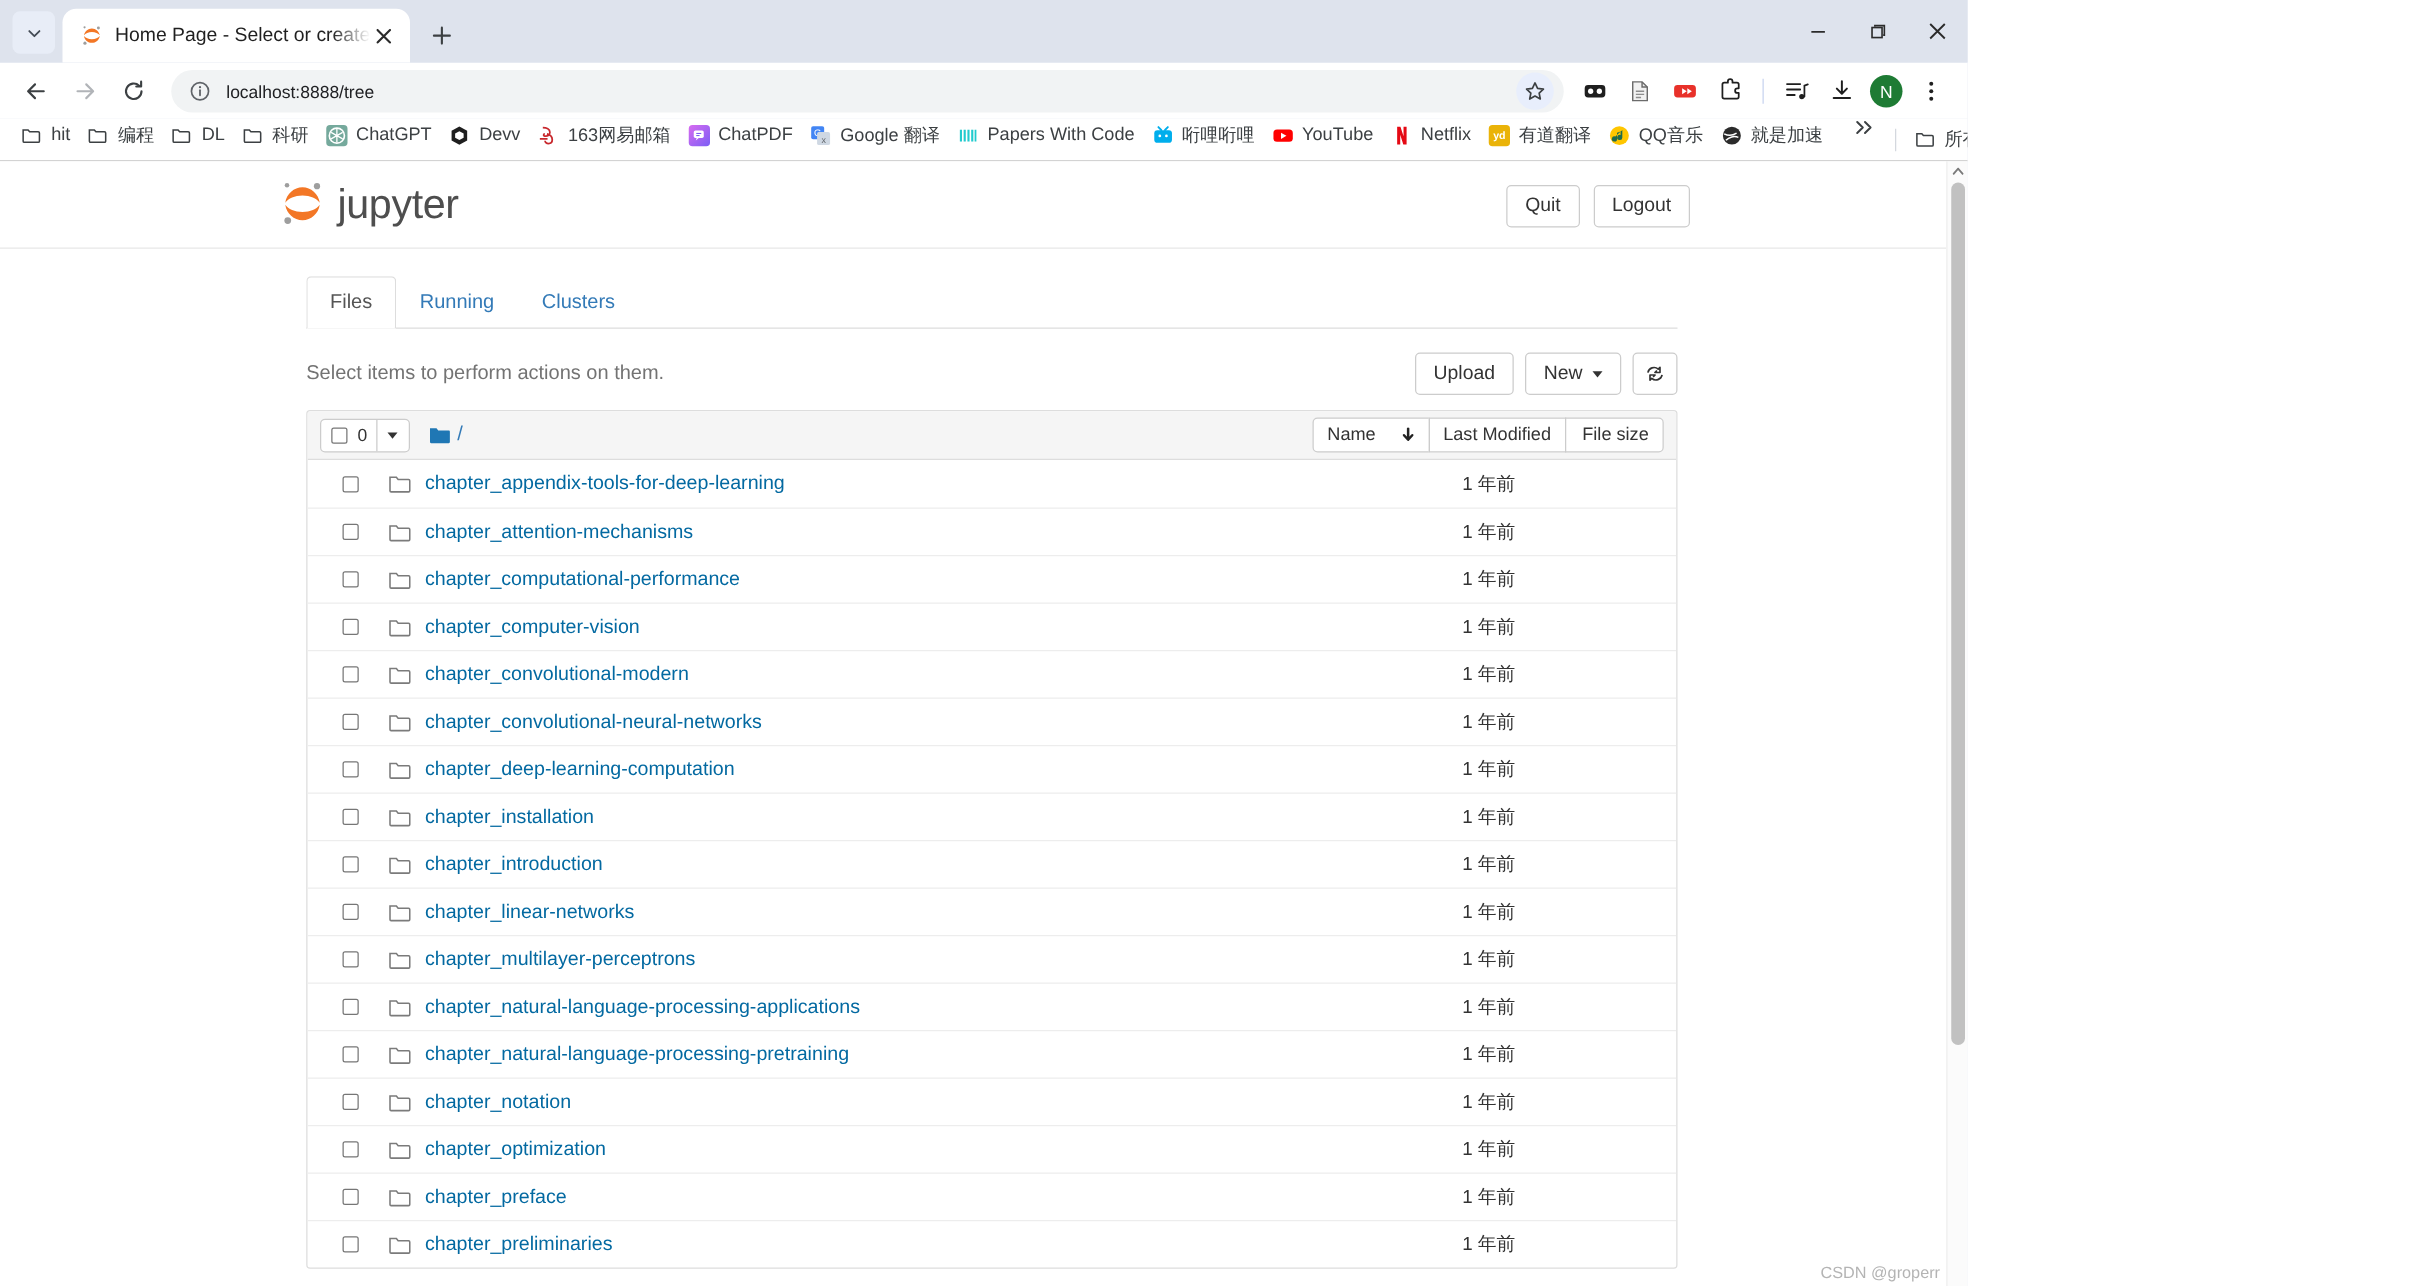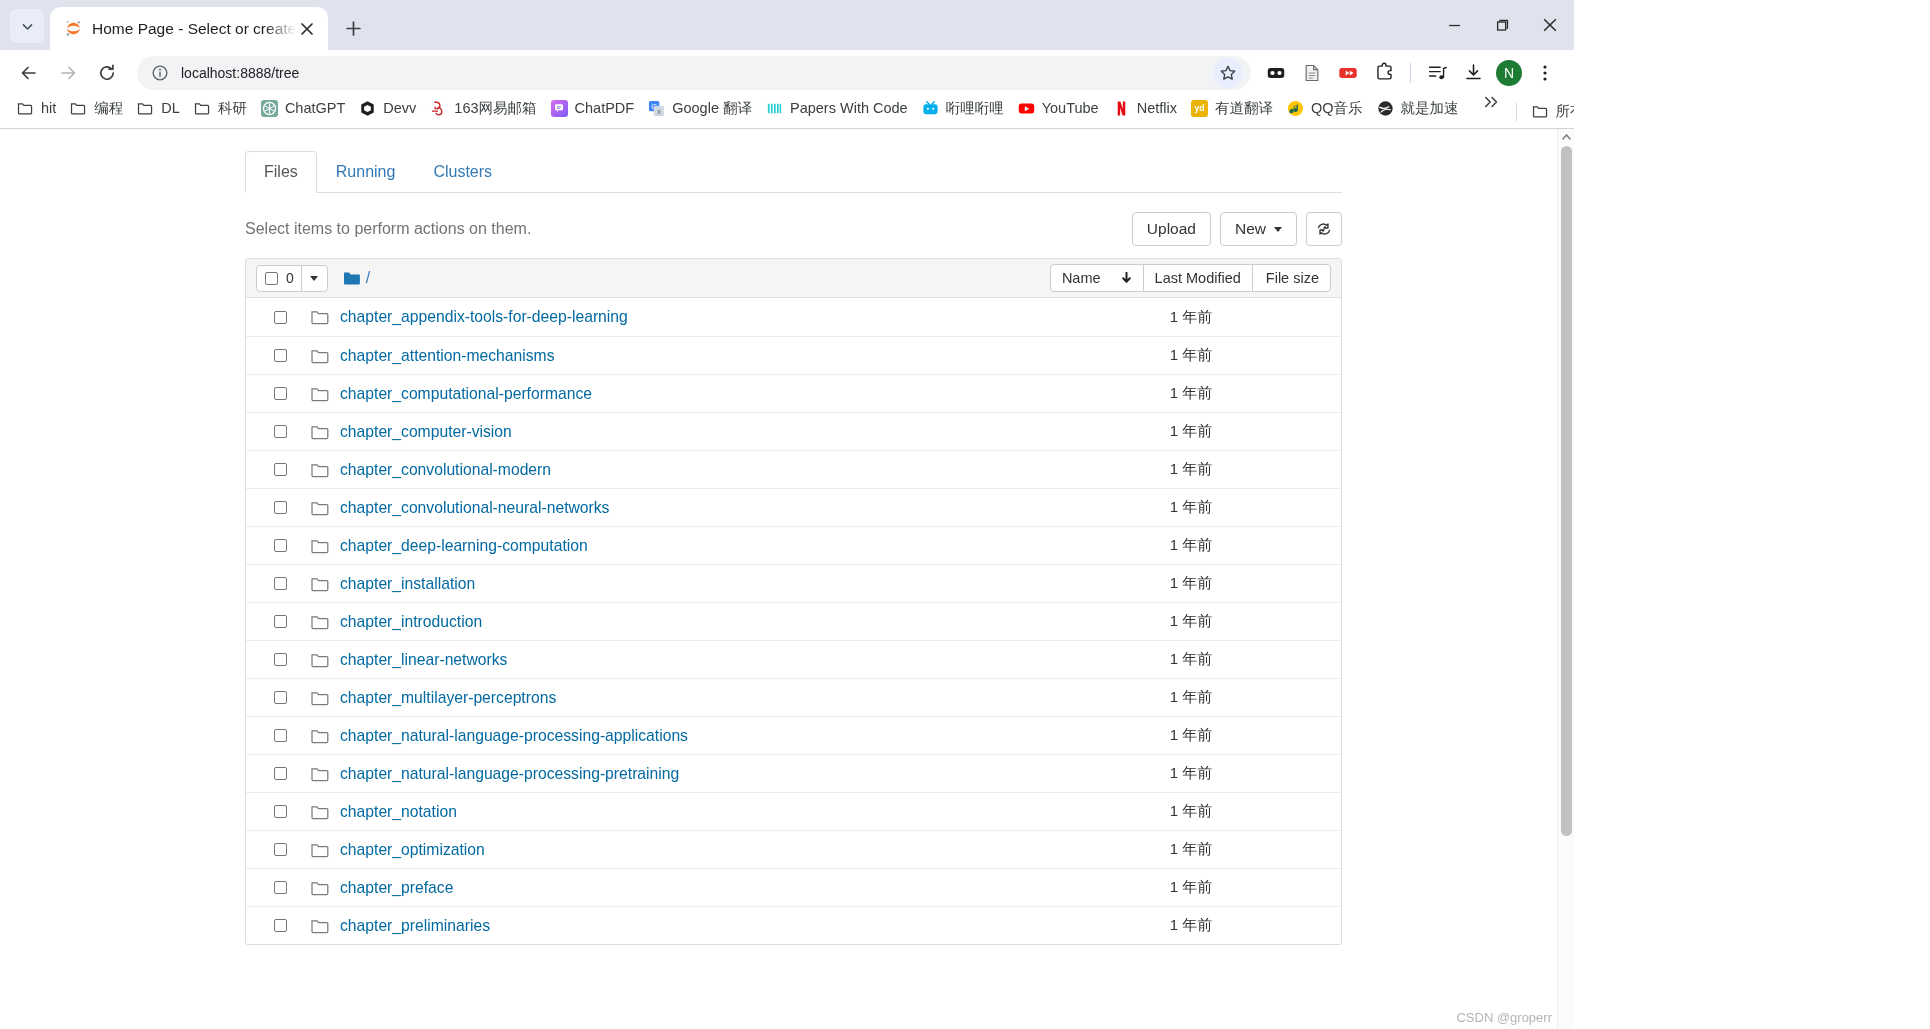--- a/index.html
+++ b/index.html
@@ -476,20 +476,38 @@
             </svg>
         </span>
         <span class="bm-label">所有书签</span>
       </div>
     </div>
   </div>
 
   <div class="viewport">
     <div class="page">
 
+      <div class="jup-header">
+        <div class="jup-logo">
+          <span class="jup-mark">
+            <svg width="40" height="40" viewBox="0 0 40 40">
+              <path d="M20 26.5c-6.2 0-11.4-2.3-13.8-5.8 1 7.1 7 12.4 13.8 12.4s12.8-5.3 13.8-12.4C31.4 24.2 26.2 26.5 20 26.5z" fill="#f37726"></path>
+              <path d="M20 13.4c6.2 0 11.4 2.3 13.8 5.8C32.8 12.1 26.8 6.8 20 6.8S7.2 12.1 6.2 19.2C8.6 15.7 13.8 13.4 20 13.4z" fill="#f37726"></path>
+              <circle cx="31.6" cy="5.9" r="2.5" fill="#9e9e9e"></circle>
+              <circle cx="8.2" cy="33.4" r="2.7" fill="#9e9e9e"></circle>
+              <circle cx="7.6" cy="5.2" r="1.8" fill="#9e9e9e"></circle>
+            </svg>
+          </span>
+          <span class="jup-word">jupyter</span>
+        </div>
+        <div class="jup-actions">
+          <button class="btn">Quit</button>
+          <button class="btn">Logout</button>
+        </div>
+      </div>
 
       <div class="content">
 
         <div class="tabs">
           <div class="tabitem active">Files</div>
           <div class="tabitem">Running</div>
           <div class="tabitem">Clusters</div>
         </div>
 
         <div class="actionbar">

